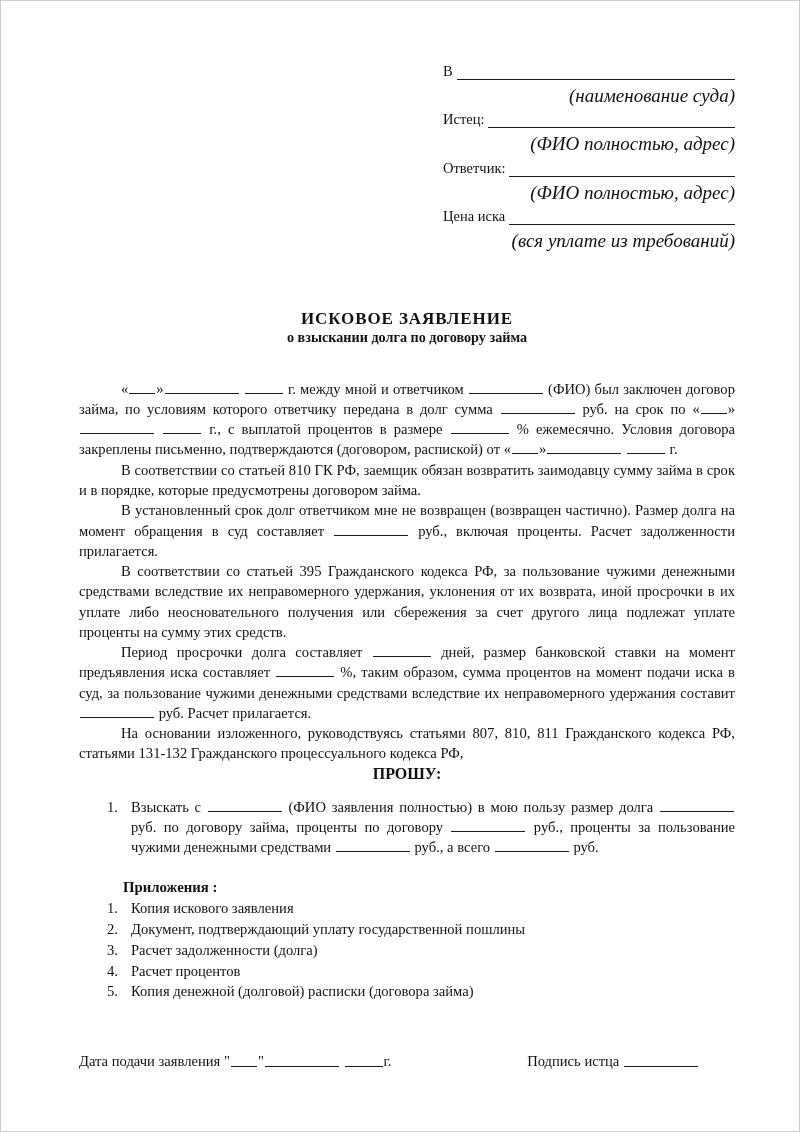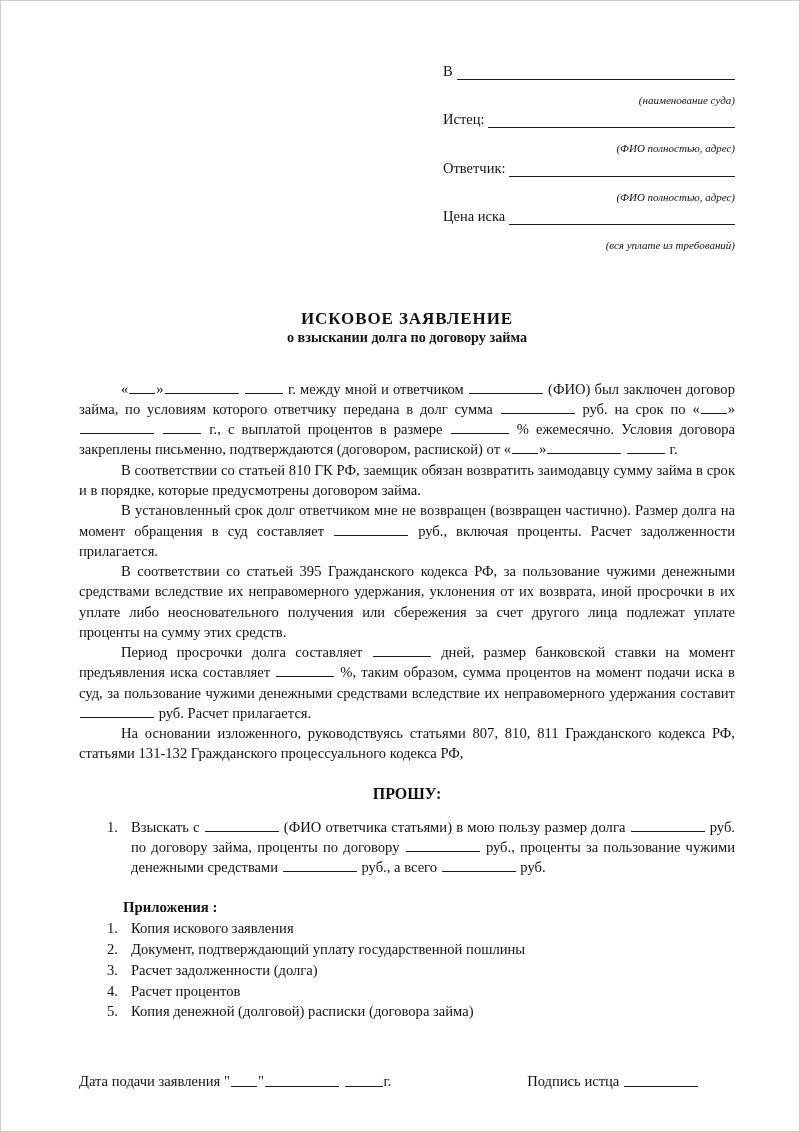--- a/index.html
+++ b/index.html
@@ -45,23 +45,23 @@
   }
   .hdr-line {
     flex: 1 1 auto;
     border-bottom: 1px solid #1a1a1a;
     height: 15px;
     min-width: 40px;
   }
   .hdr-caption {
     text-align: right;
     font-style: italic;
-    font-size: 11px;
+    font-size: 19px;
     line-height: 1.25;
-    margin-top: 14px;
+    margin-top: 4px;
     margin-bottom: 4px;
     white-space: nowrap;
   }
 
   
   .title-block {
     margin-top: 56px;
     text-align: center;
   }
   .title-main {
@@ -95,21 +95,21 @@
   .u-xs { width: 26px; }
   .u-s  { width: 38px; }
   .u-m  { width: 58px; }
   .u-l  { width: 74px; }
 
   
   .proshu-head {
     text-align: center;
     font-weight: bold;
     font-size: 16px;
-    margin-top: 21px;
+    margin-top: 1px;
     margin-bottom: 14px;
   }
   .numlist {
     margin: 0;
     padding: 0;
     list-style: none;
     font-size: 14.6px;
     line-height: 1.38;
   }
   .numlist li {
@@ -243,21 +243,21 @@
 
     </div>
 
     <div class="proshu-head">ПРОШУ:</div>
 
     <ol class="numlist">
       <li>
         <span class="num">1.</span>
         <span>Взыскать с</span>
         <span class="u u-l"></span>
-        <span>(ФИО ответчика статьями) в мою пользу размер долга</span>
+        <span>(ФИО заявления полностью) в мою пользу размер долга</span>
         <span class="u u-l"></span>
         <span>руб. по договору займа, проценты по договору</span>
         <span class="u u-l"></span>
         <span>руб., проценты за пользование чужими денежными средствами</span>
         <span class="u u-l"></span>
         <span>руб., а всего</span>
         <span class="u u-l"></span>
         <span>руб.</span>
       </li>
     </ol>

